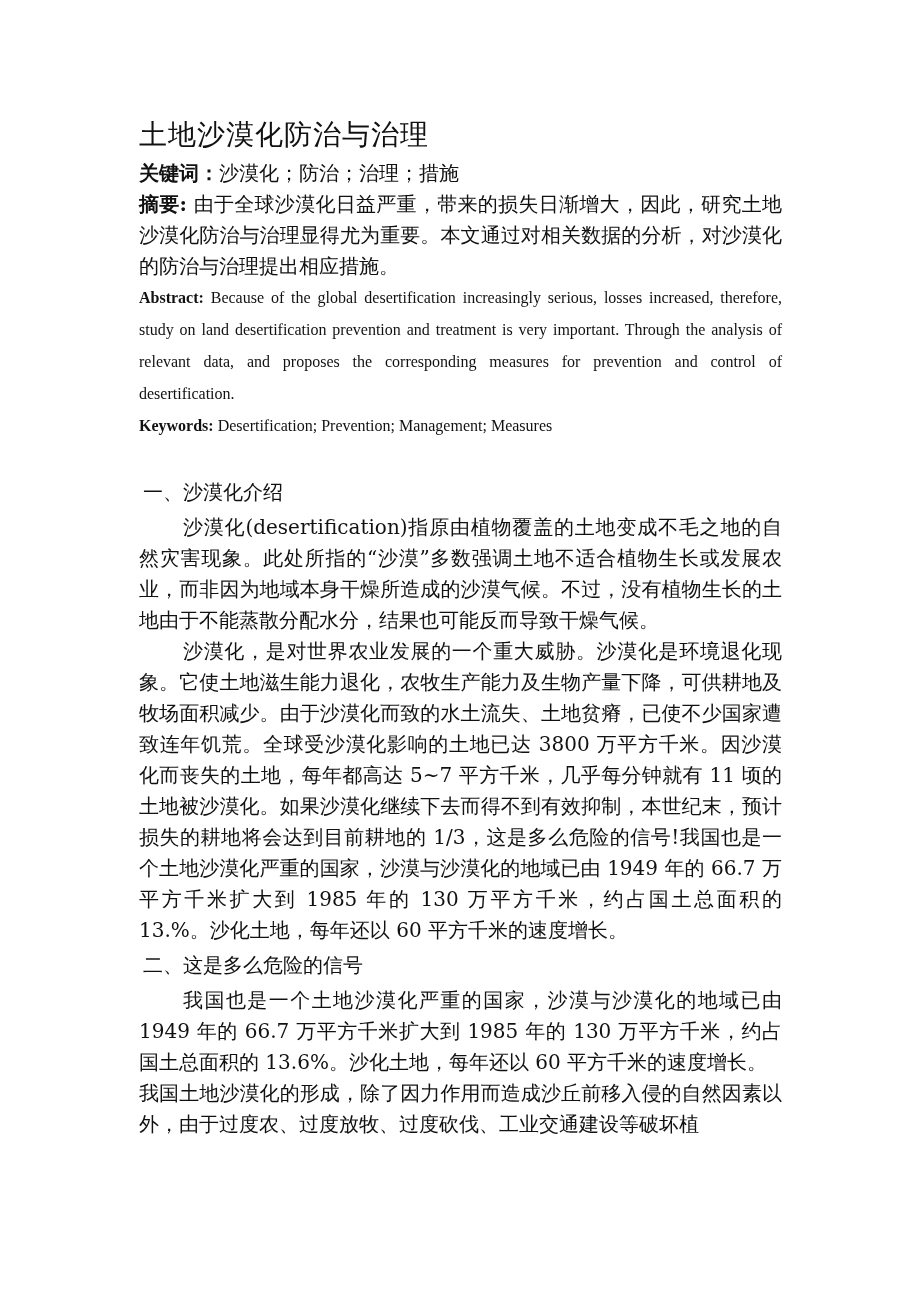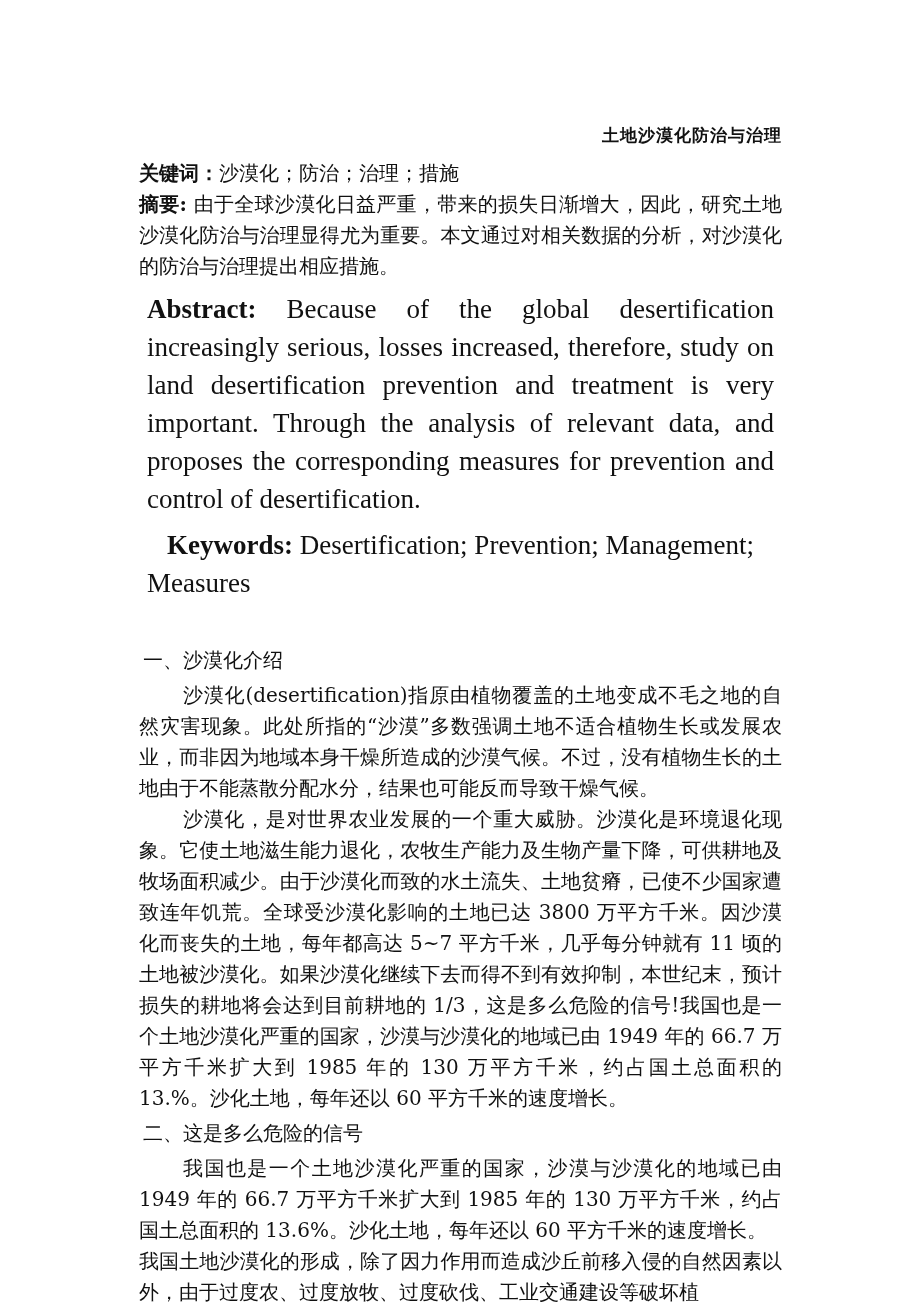--- a/index.html
+++ b/index.html
@@ -1,21 +1,21 @@
 <!DOCTYPE html>
 <html><head>
 <meta charset="utf-8">
 <style>
   html, body { margin: 0; padding: 0; background: #ffffff; }
   body { width: 920px; height: 1302px; position: relative; overflow: hidden;
          font-family: "DejaVu Serif", "Liberation Serif", serif; color: #111; }
   .page { position: absolute; left: 139px; top: 118px; width: 643px; }
-  .title { text-align: right; font-size: 17px; font-weight: bold; height: 40px; line-height: 34px; letter-spacing: 1px; }
+  .title { text-align: left; font-size: 28px; font-weight: normal; height: 40px; line-height: 34px; letter-spacing: 1px; }
   .p { font-size: 20px; line-height: 31px; text-align: justify; margin: 0; }
-  .en { font-family: "Liberation Serif", serif; font-size: 27px; line-height: 38px; text-align: justify; text-align-last: left; margin: 8px; }
+  .en { font-family: "Liberation Serif", serif; font-size: 16px; line-height: 32px; text-align: justify; text-align-last: left; margin: 0; }
   .b { font-weight: bold; }
   .indent { text-indent: 44px; }
   .gap { height: 31px; }
   .h { font-size: 20px; line-height: 31px; margin: 4px; }
 </style>
 </head>
 <body>
 
 <div class="page">
   <div class="title">土地沙漠化防治与治理</div>

